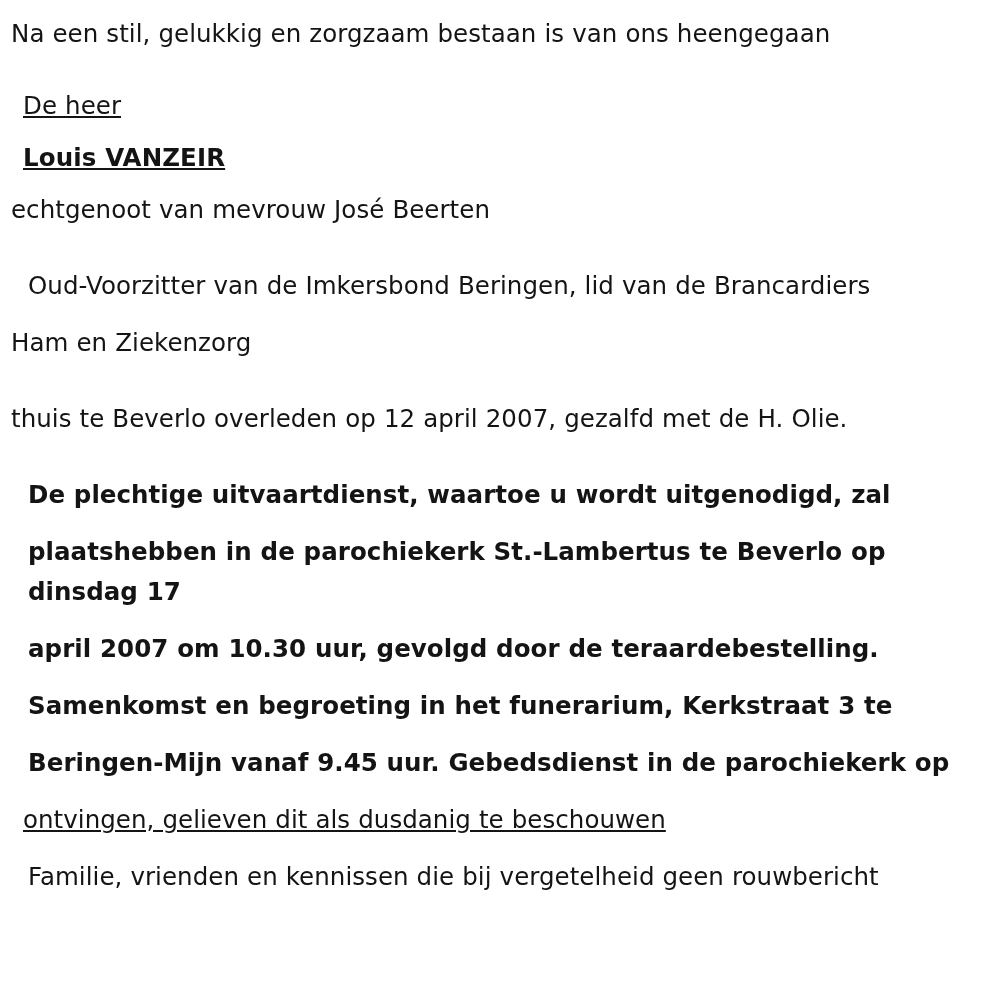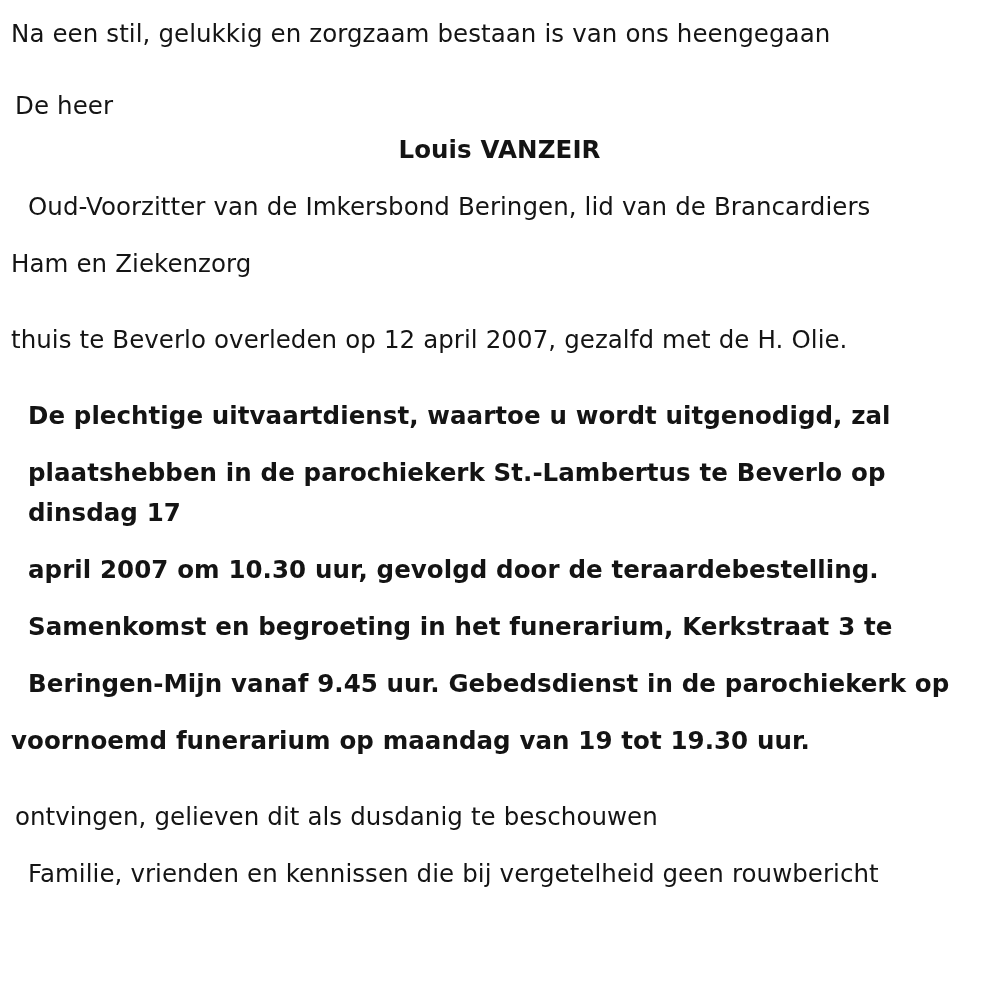--- a/index.html
+++ b/index.html
@@ -32,26 +32,25 @@
     font-weight: 400;
     letter-spacing: 0.05px;
     white-space: pre-wrap;
     word-spacing: 0.2px;
   }
 
   
   .gap-lead   { margin: 0 0 32px 0; }   
   .gap-tight  { margin: 17px; }            
   .gap-para   { margin: 0 0 36px 0; }   
-  .gap-none   { margin: 4px; }
+  .gap-none   { margin: 12px; text-decoration: underline; }
 
   .name-line {
     font-weight: 700;
     letter-spacing: 0.1px;
-    text-align: center;
   }
 
   .body-text {
     max-width: 980px;
   }
 
   .service-text {
     max-width: 985px;
     font-weight: bold;
   }
@@ -60,39 +59,39 @@
 <body>
 
 <div class="notice">
 
   <p class="block gap-lead">Na een stil, gelukkig en zorgzaam bestaan is van ons heengegaan</p>
 
   <p class="block gap-none">De heer</p>
 
   <p class="block name-line gap-none">Louis VANZEIR</p>
 
+  <p class="block gap-para">echtgenoot van mevrouw José Beerten</p>
 
   <p class="block body-text gap-tight">Oud-Voorzitter van de Imkersbond Beringen, lid van de Brancardiers</p>
 
   <p class="block body-text gap-para">Ham en Ziekenzorg</p>
 
 
   <p class="block body-text gap-para">thuis te Beverlo overleden op 12 april 2007, gezalfd met de H. Olie.</p>
 
   <p class="block service-text gap-tight">De plechtige uitvaartdienst, waartoe u wordt uitgenodigd, zal</p>
 
   <p class="block service-text gap-tight">plaatshebben in de parochiekerk St.-Lambertus te Beverlo op dinsdag 17</p>
 
   <p class="block service-text gap-tight">april 2007 om 10.30 uur, gevolgd door de teraardebestelling.</p>
 
   <p class="block service-text gap-tight">Samenkomst en begroeting in het funerarium, Kerkstraat 3 te</p>
 
   <p class="block service-text gap-tight">Beringen-Mijn vanaf 9.45 uur. Gebedsdienst in de parochiekerk op</p>
 
 
-  <p class="block service-text gap-para">voornoemd funerarium op maandag van 19 tot 19.30 uur.</p>
 
 
   <p class="block body-text gap-none">ontvingen, gelieven dit als dusdanig te beschouwen</p>
 
   <p class="block body-text gap-tight">Familie, vrienden en kennissen die bij vergetelheid geen rouwbericht</p>
 
 </div>
 
 </body></html>

